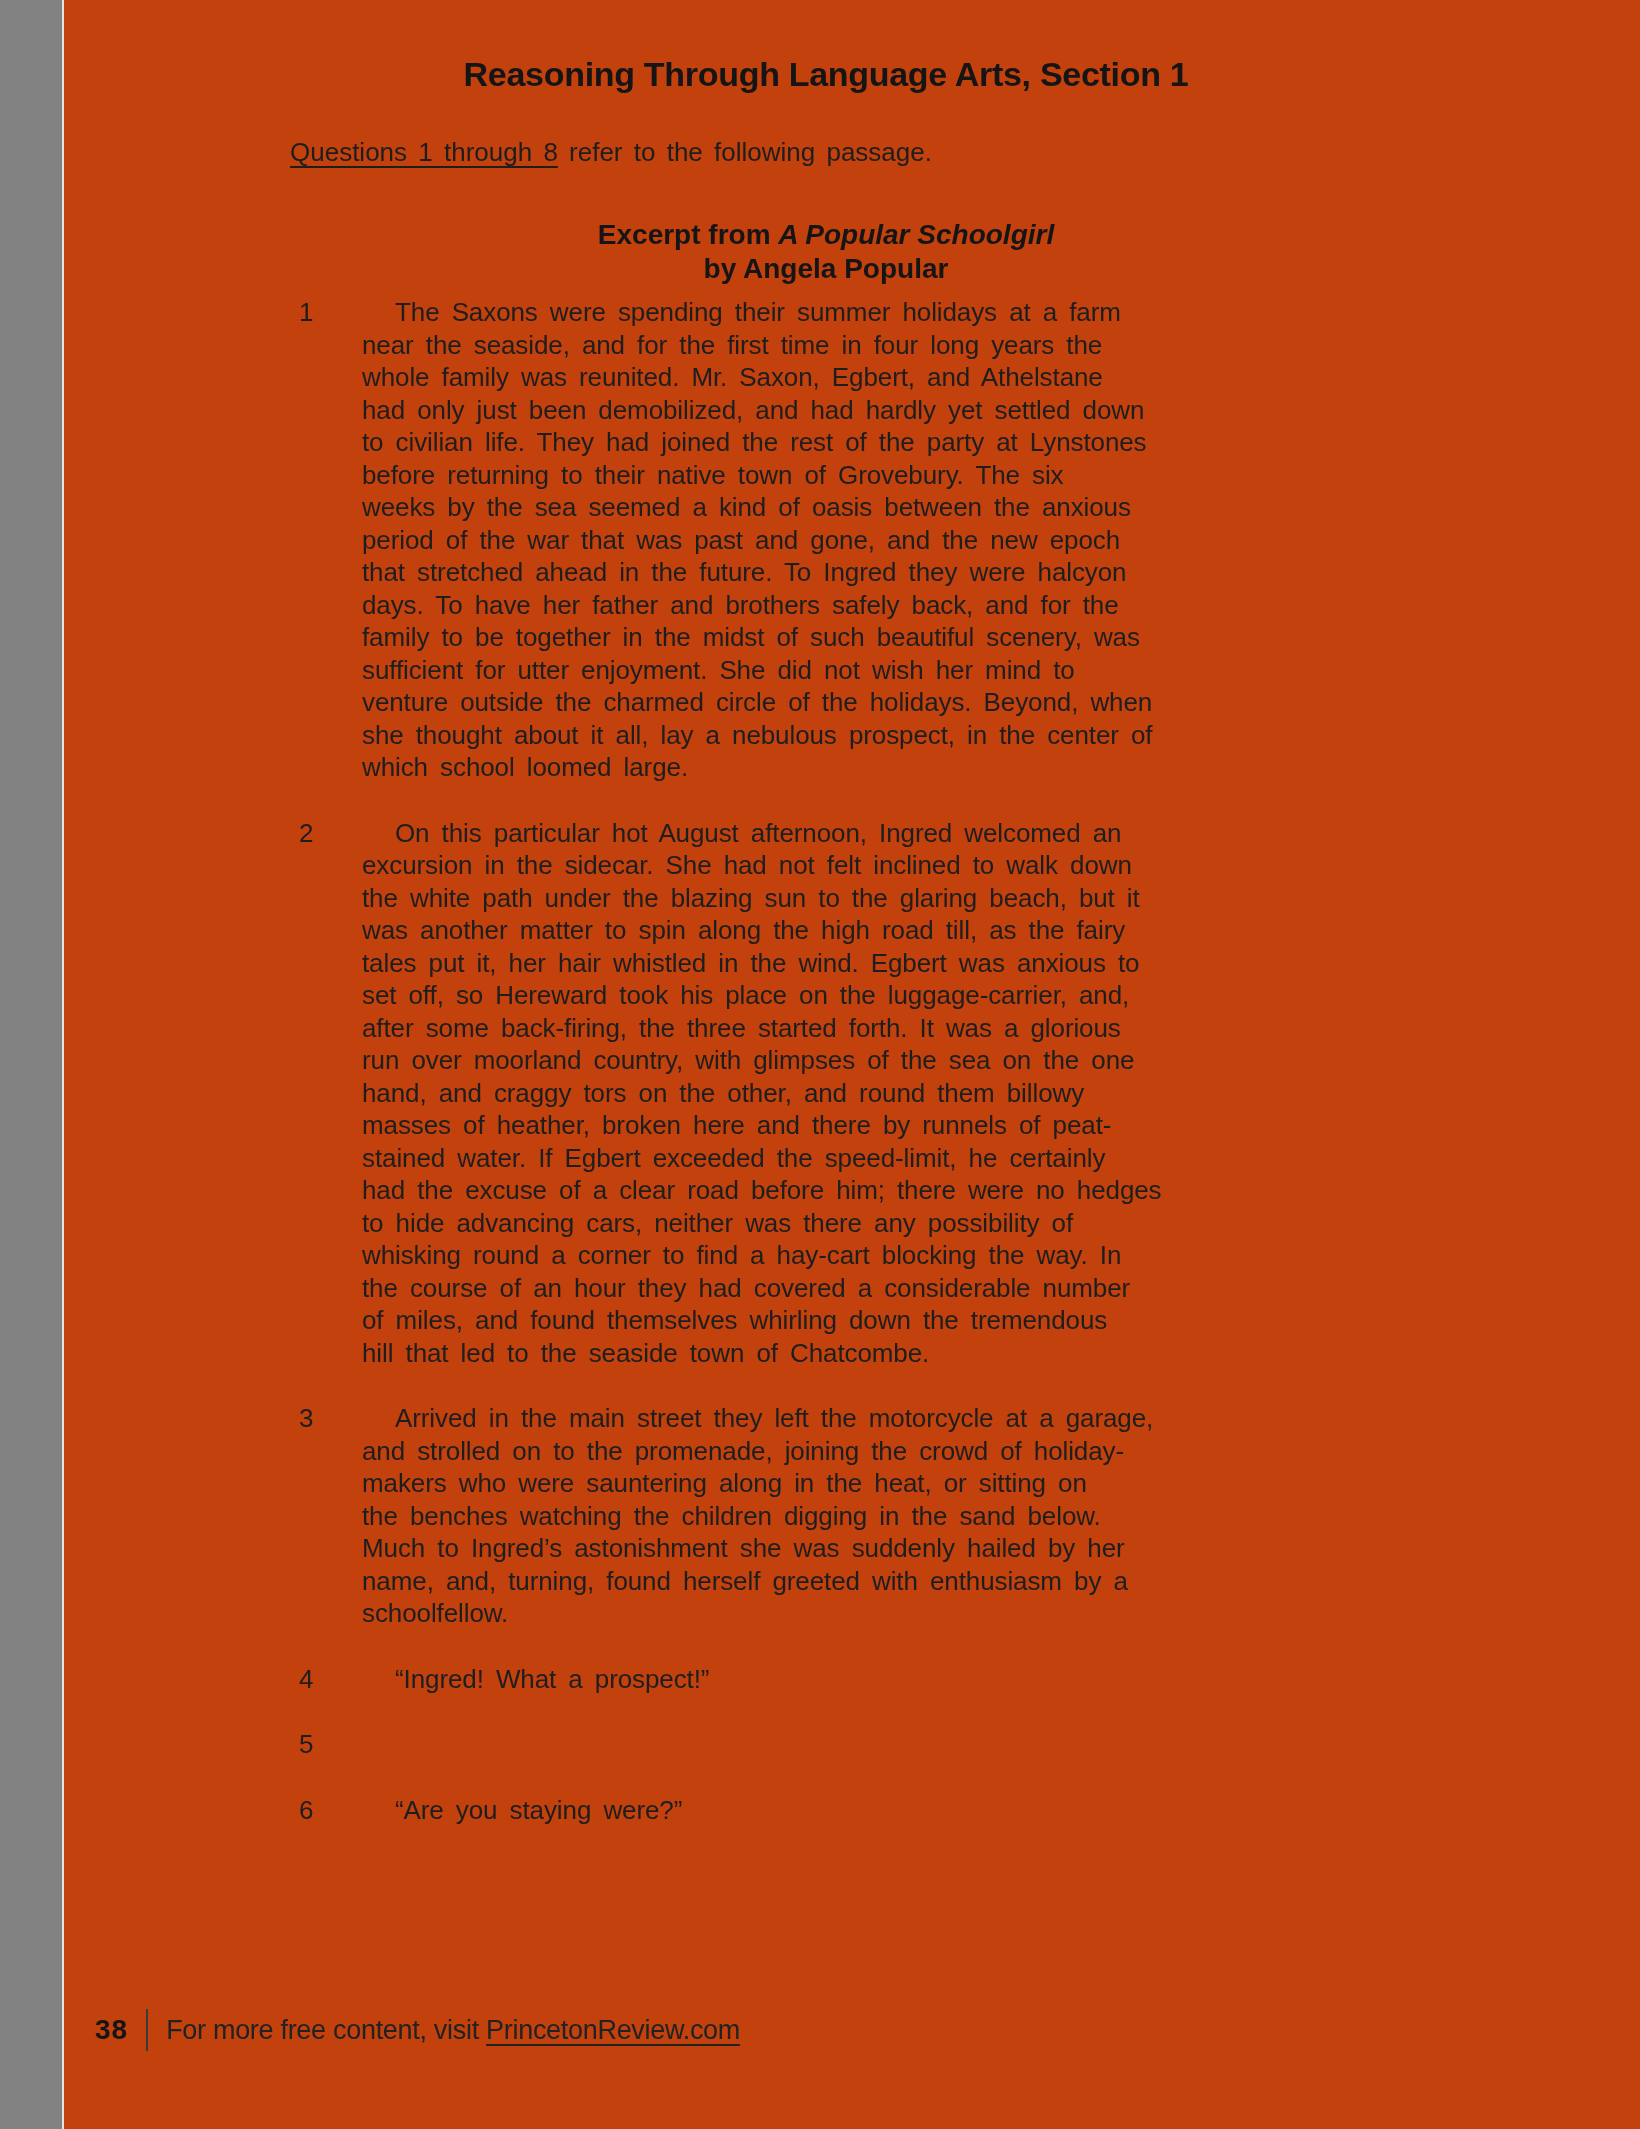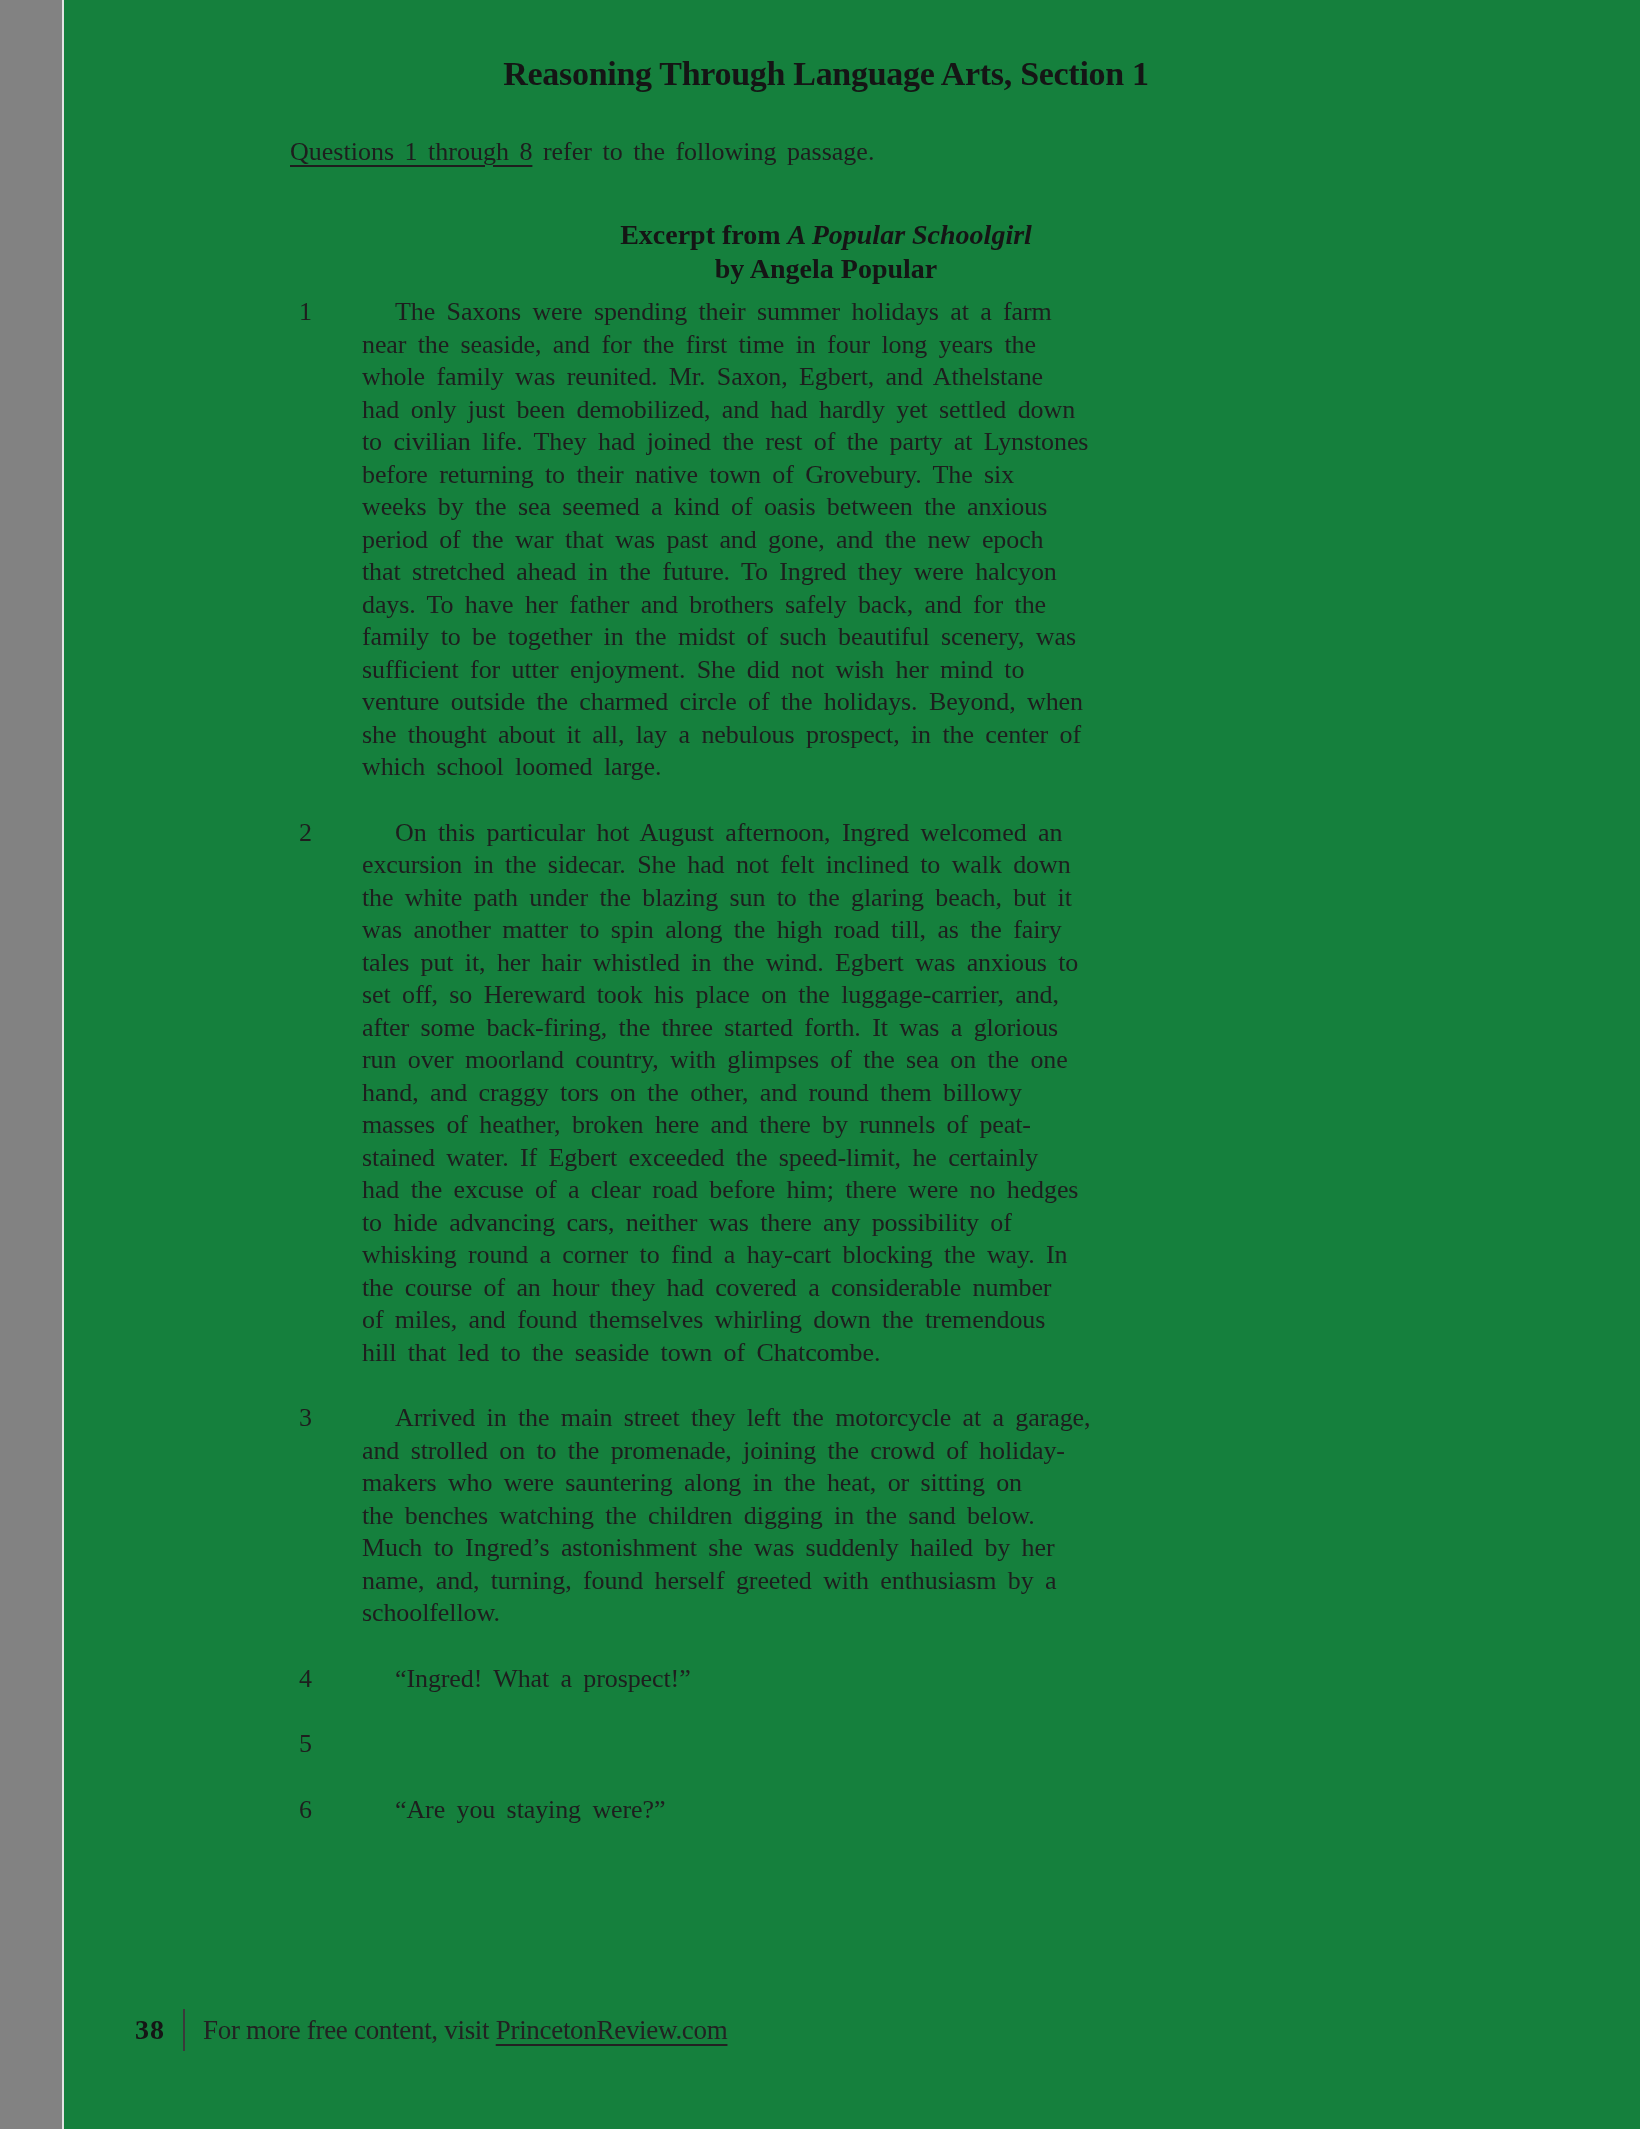--- a/index.html
+++ b/index.html
@@ -4,23 +4,23 @@
 <style>
   html, body {
     margin: 0;
     padding: 0;
     background: #ffffff;
   }
   .page {
     position: relative;
     width: 1640px;
     height: 2129px;
-    background: #15803d;
+    background: #c2410c;
     overflow: hidden;
-    font-family: Liberation Serif, serif;
+    font-family: Liberation Sans, sans-serif;
     color: #1e1e1e;
   }
   .sidebar {
     position: absolute;
     left: 0; top: 0; bottom: 0;
     width: 62px;
     background: #828282;
     border-right: 2px solid #e3e3e3;
   }
   .content {
@@ -88,21 +88,20 @@
     letter-spacing: -0.2px;
     color: #151515;
   }
   .footer {
     position: absolute;
     left: 95px;
     top: 2008px;
     display: flex;
     align-items: center;
     height: 44px;
-    margin-left: 40px;
   }
   .page-num {
     font-weight: bold;
     font-size: 28px;
     letter-spacing: 1px;
     color: #151515;
   }
   .footer-divider {
     width: 2px;
     height: 42px;

